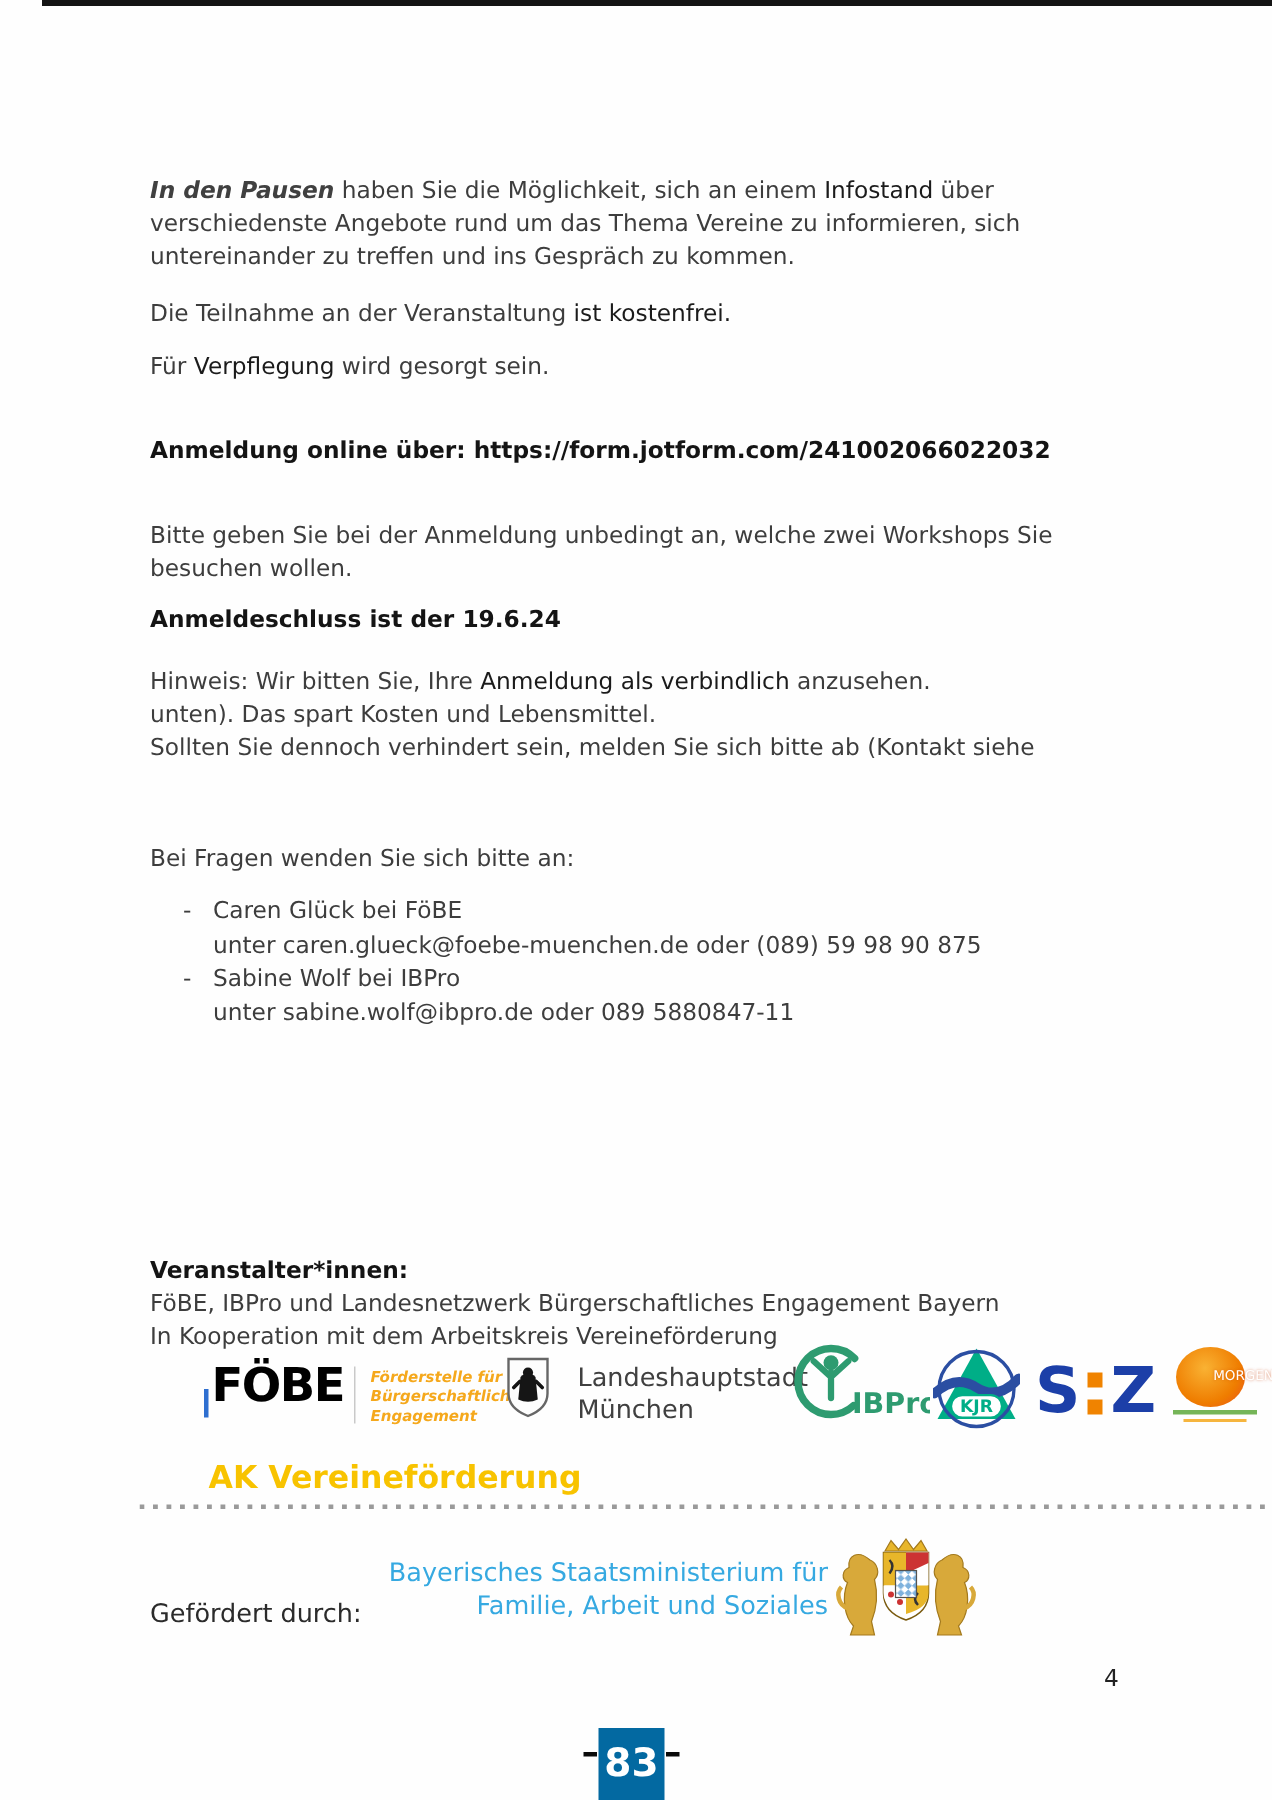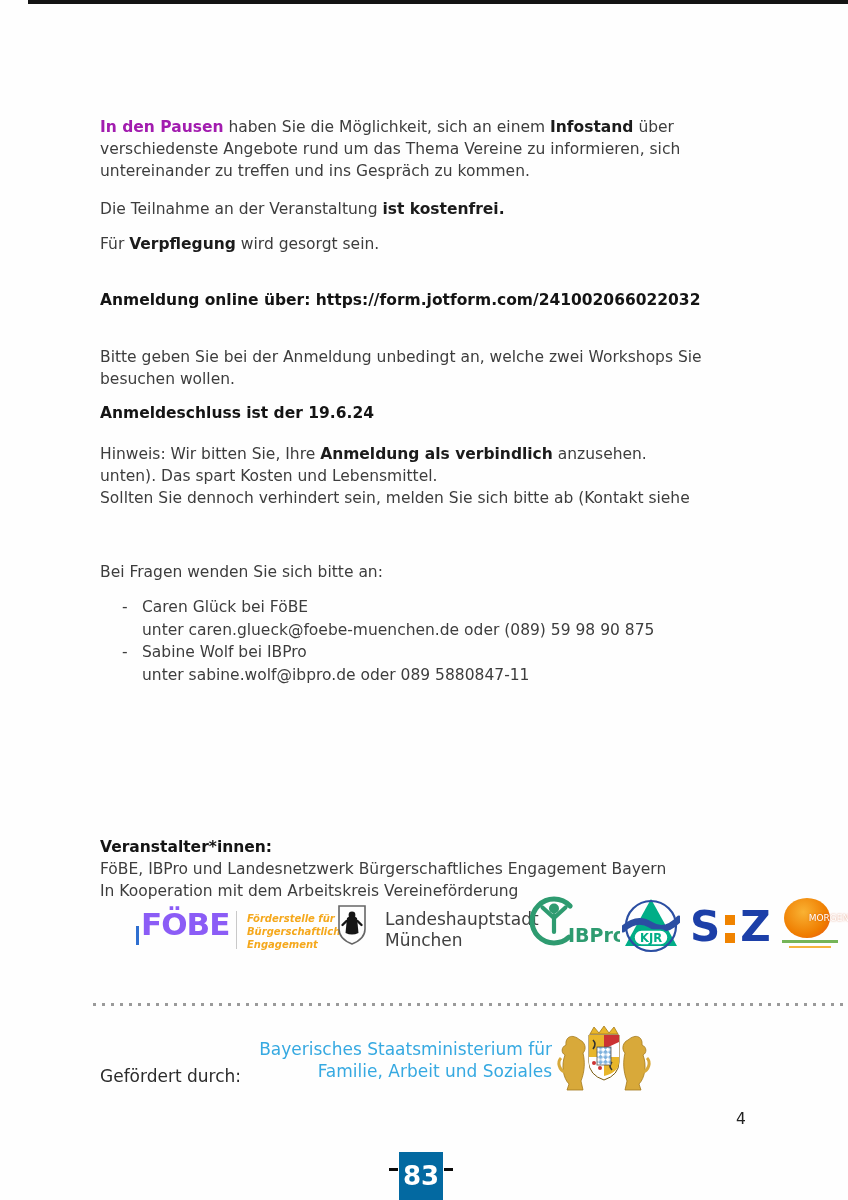--- a/index.html
+++ b/index.html
@@ -1,35 +1,35 @@
 <!DOCTYPE html>
 <html><head>
 <meta charset="utf-8">
 <style>
   html,body{margin:0;padding:0;background:#ffffff;}
   .page{position:relative;width:848px;height:1200px;background:#fefefe;overflow:hidden;
         font-family:"DejaVu Sans",sans-serif;color:#3d3d3d;}
   .tb{position:absolute;left:100px;font-size:15.5px;line-height:22px;}
   .ln{white-space:nowrap;}
-  .b{font-weight:bold;color:#1b1b1b;}
+  .b{font-weight:normal;color:#1b1b1b;}
   .hb{font-weight:bold;color:#141414;}
-  .navy{font-weight:bold;color:#a21caf;}
+  .navy{font-weight:bold;color:#404040;font-style:italic;}
   .scanline{position:absolute;top:0;left:28px;right:0;height:4px;background:#141414;}
 
   
   .contacts{position:absolute;left:122px;top:596px;font-size:15.5px;line-height:22.5px;}
   .c-item{display:grid;grid-template-columns:20px auto;}
   .c-dash{grid-column:1;}
   .c-name{grid-column:2;white-space:nowrap;}
   .c-detail{grid-column:2;white-space:nowrap;}
 
   
   .foebe-mark{position:absolute;left:136px;top:926px;width:3px;height:19px;background:#2f6fd0;}
   .foebe-word{position:absolute;left:141px;top:906px;font-size:31px;font-weight:bold;
-              letter-spacing:-1px;color:#8b5cf6;}
+              letter-spacing:-1px;color:#000000;}
   .foebe-div{position:absolute;left:236px;top:911px;width:1px;height:38px;background:#c9c9c9;}
   .foebe-tag{position:absolute;left:247px;top:912px;font-size:10px;line-height:13px;
              font-style:italic;font-weight:bold;color:#f5a81c;}
   .munich-shield{position:absolute;left:337px;top:904px;}
   .munich-text{position:absolute;left:385px;top:909px;font-size:17px;line-height:21px;color:#404040;}
   .ibpro{position:absolute;left:528px;top:894px;}
   .kjr{position:absolute;left:622px;top:896px;}
   .siz{position:absolute;left:690px;top:906px;display:flex;align-items:center;height:42px;}
   .siz-letter{font-size:42px;font-weight:800;color:#1c3fa8;line-height:42px;}
   .siz-colon{display:flex;flex-direction:column;justify-content:center;gap:8px;margin:4px 5px 0 5px;}
@@ -163,20 +163,21 @@
     </span>
     <span class="siz-letter">Z</span>
   </div>
 
   <div class="morgen-circle">
     <span class="morgen-word">MORGEN</span>
   </div>
   <div class="morgen-bar-green"></div>
   <div class="morgen-bar-orange"></div>
 
+  <div class="ak-label">AK Vereineförderung</div>
   <div class="dotted-rule"></div>
 
   <div class="funder-label">Gefördert durch:</div>
   <div class="ministry-text">
     <div class="ln">Bayerisches Staatsministerium für</div>
     <div class="ln">Familie, Arbeit und Soziales</div>
   </div>
 
   <svg class="bavaria-arms" width="96" height="74" viewBox="0 0 96 74">
     <defs>

